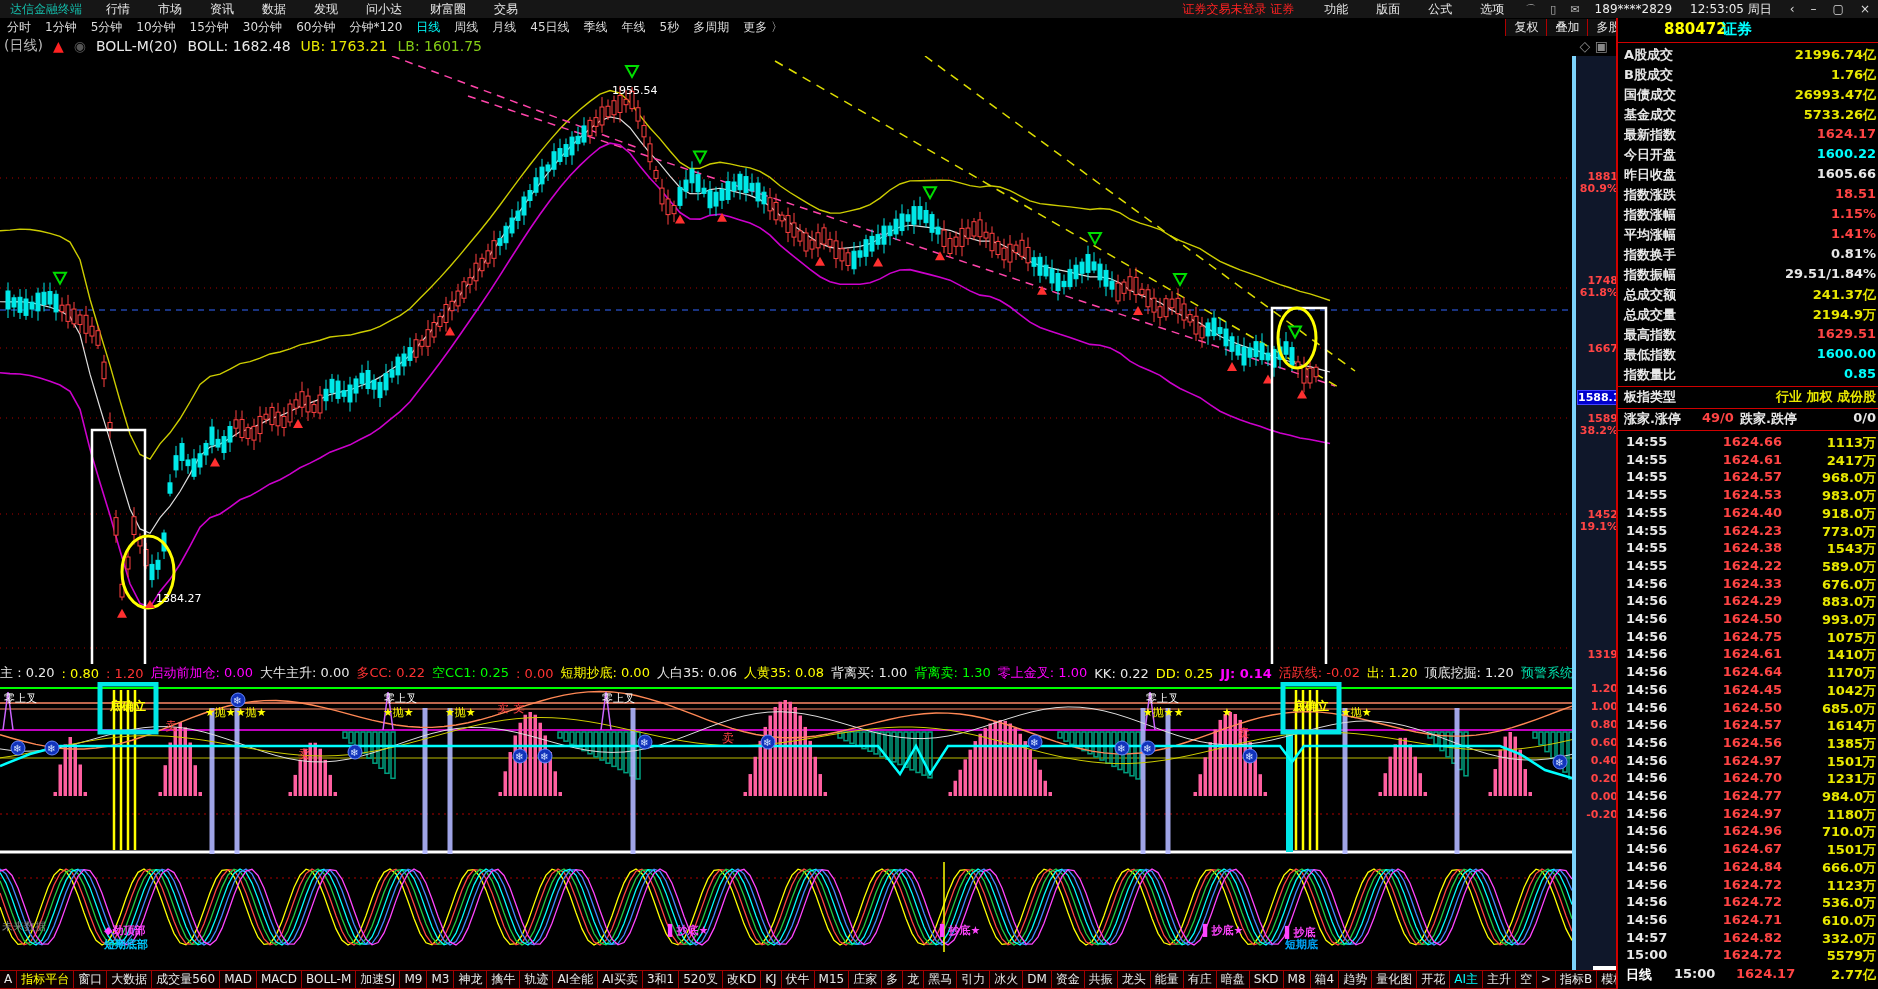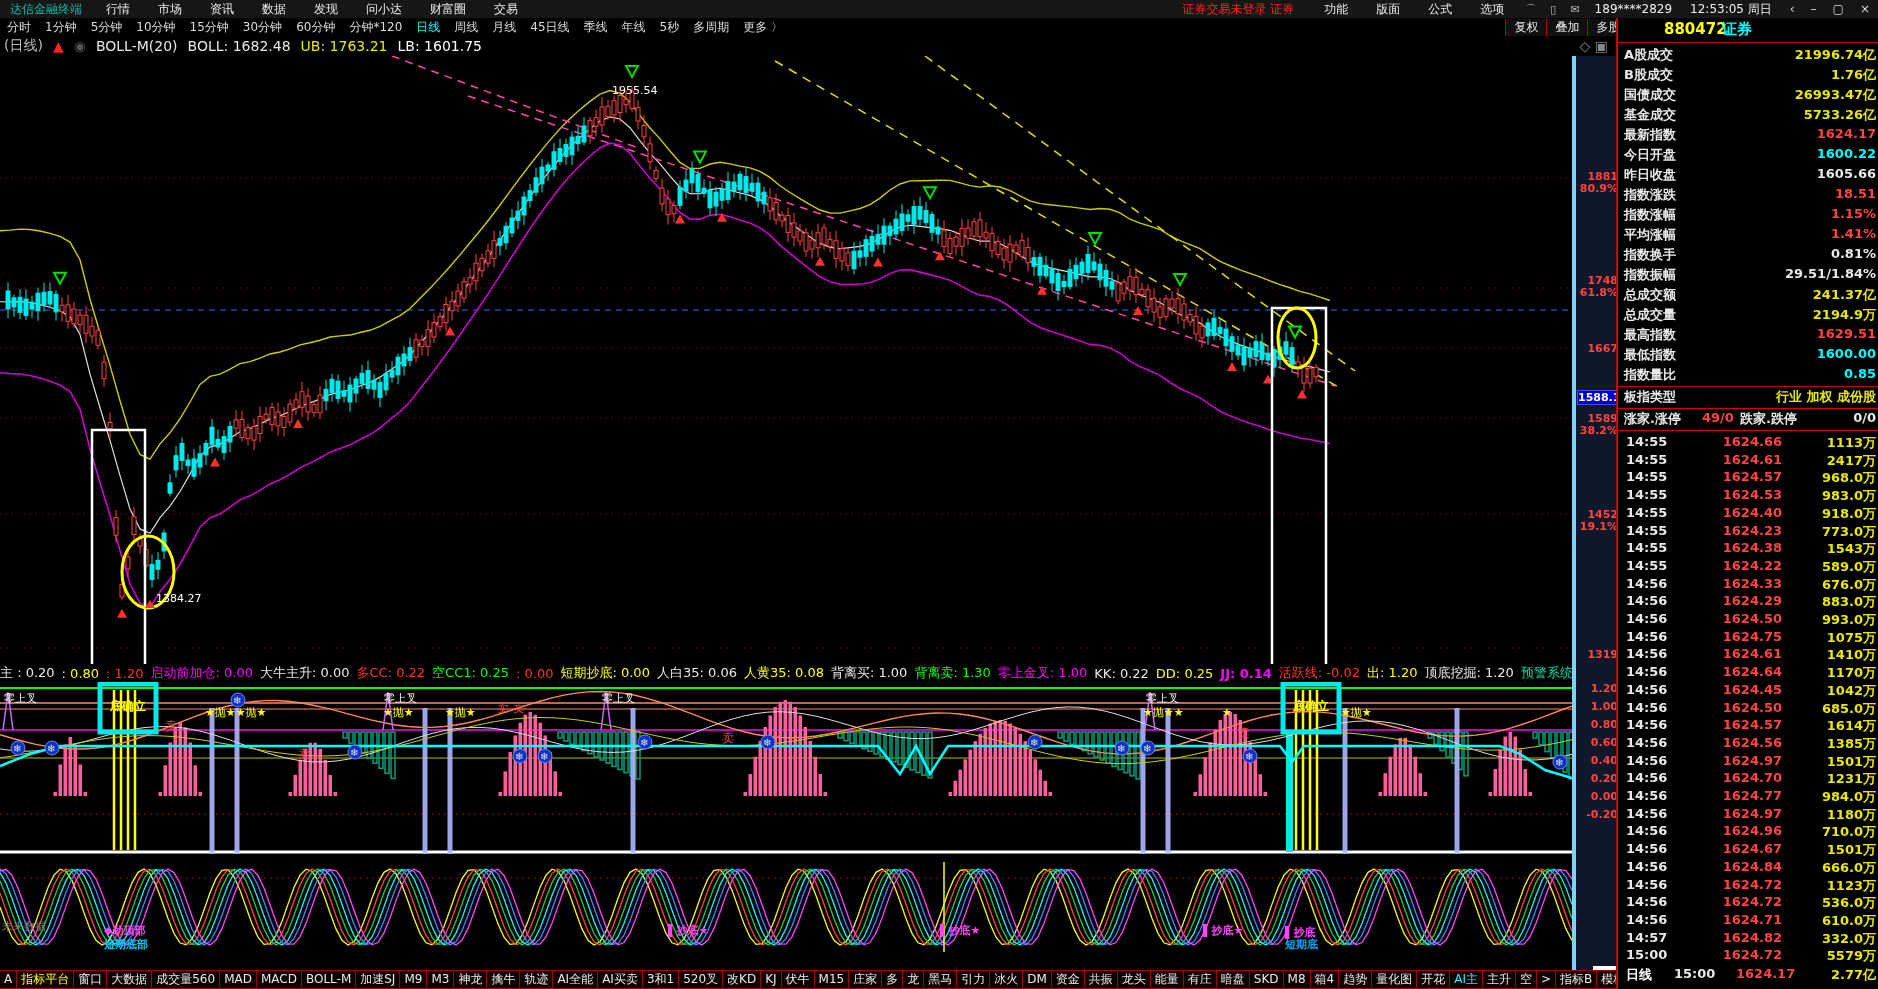--- a/index.html
+++ b/index.html
@@ -49,21 +49,21 @@
   #rpname{position:absolute;left:104px;color:#00ffff;}
   .rprow{position:absolute;left:0;width:262px;height:20px;font-size:13px;}
   .rplbl{position:absolute;left:6px;color:#e8e8e8;}
   .rpval{position:absolute;right:4px;}
   .rpsep{position:absolute;left:0;width:262px;height:0;border-top:1px solid #d00000;}
   .tickrow{position:absolute;left:0;width:262px;height:18px;font-size:13px;}
   .tick-time{position:absolute;left:8px;color:#e8e8e8;}
   .tick-price{position:absolute;left:96px;width:68px;text-align:right;color:#ff4444;}
   .tick-vol{position:absolute;right:4px;color:#e8e800;}
   #rpbottom{position:absolute;left:0;top:948px;width:262px;height:23px;font-size:13px;}
-  .c-red{color:#ff4444;}.c-yel{color:#e8e800;}.c-cyan{color:#00ffff;}.c-wht{color:#e8e8e8;}.c-mag{color:#ffffff;}
+  .c-red{color:#ff4444;}.c-yel{color:#e8e800;}.c-cyan{color:#00ffff;}.c-wht{color:#e8e8e8;}.c-mag{color:#84cc16;}
 </style>
 </head>
 <body>
 
 <div id="app">
   <div id="topmenu" class="abs">
     <span id="apptitle">达信金融终端</span>
     <span id="menuslot" style="display:flex;">
         <span class="menu-item">行情</span>
         <span class="menu-item">市场</span>

